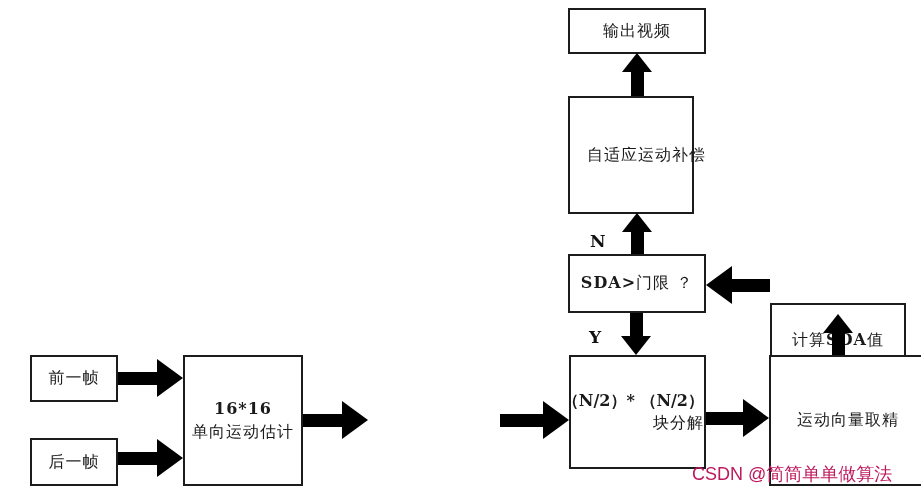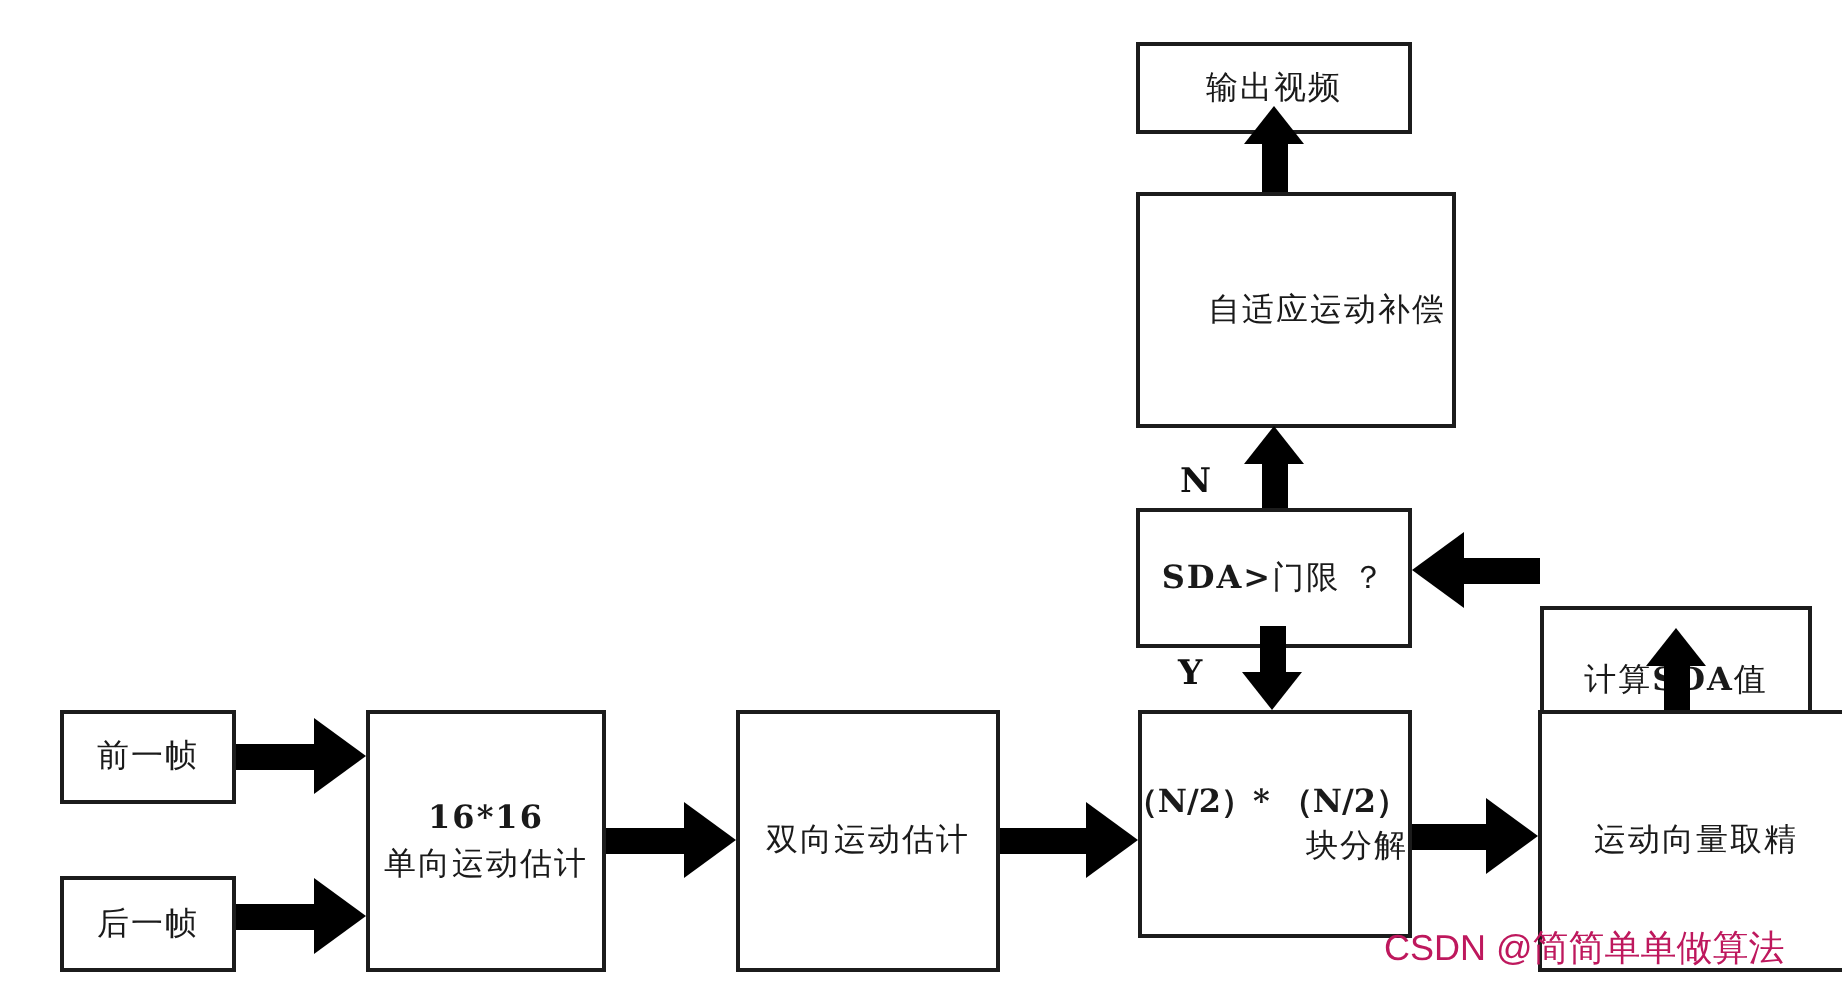--- a/index.html
+++ b/index.html
@@ -51,52 +51,49 @@
     color:#be185d;
     font-family:"Liberation Sans","DejaVu Sans",sans-serif;
     white-space:nowrap;
   }
 </style>
 </head>
 <body>
 
 <div id="canvas">
 
-  <div class="box" style="left:568px;top:8px;width:138px;height:46px;margin-top:13px;">
+  <div class="box" style="left:568px;top:8px;width:138px;height:46px;">
     <div class="line">输出视频</div>
   </div>
 
-  <div class="box" style="left:568px;top:96px;width:160px;height:118px;padding-left:31px;">
+  <div class="box" style="left:568px;top:96px;width:126px;height:118px;padding-left:31px;">
     <div class="line">自适应运动补偿</div>
   </div>
 
-  <div class="box" style="left:568px;top:254px;width:138px;height:70px;">
+  <div class="box" style="left:568px;top:254px;width:138px;height:59px;">
     <div class="line"><span class="bold">SDA&gt;</span><span>门限 ？</span></div>
   </div>
 
   <div class="box" style="left:770px;top:256px;width:136px;height:74px;margin-top:47px;">
     <div class="line"><span>计算</span><span class="bold">SDA</span><span>值</span></div>
   </div>
 
   <div class="box" style="left:30px;top:355px;width:88px;height:47px;">
     <div class="line">前一帧</div>
   </div>
 
   <div class="box" style="left:30px;top:438px;width:88px;height:48px;text-align:center;">
     <div class="line">后一帧</div>
   </div>
 
   <div class="box" style="left:183px;top:355px;width:120px;height:131px;">
     <div class="line bold">16*16</div>
     <div class="line">单向运动估计</div>
   </div>
 
-  <div class="box" style="left:368px;top:355px;width:132px;height:131px;">
-    <div class="line">双向运动估计</div>
-  </div>
 
   <div class="box" style="left:569px;top:355px;width:137px;height:114px;align-items:flex-end;">
     <div class="line bold" style="letter-spacing:0;">（N/2）* （N/2）</div>
     <div class="line">块分解</div>
   </div>
 
   <div class="box" style="left:769px;top:355px;width:158px;height:131px;">
     <div class="line">运动向量取精</div>
   </div>
 

